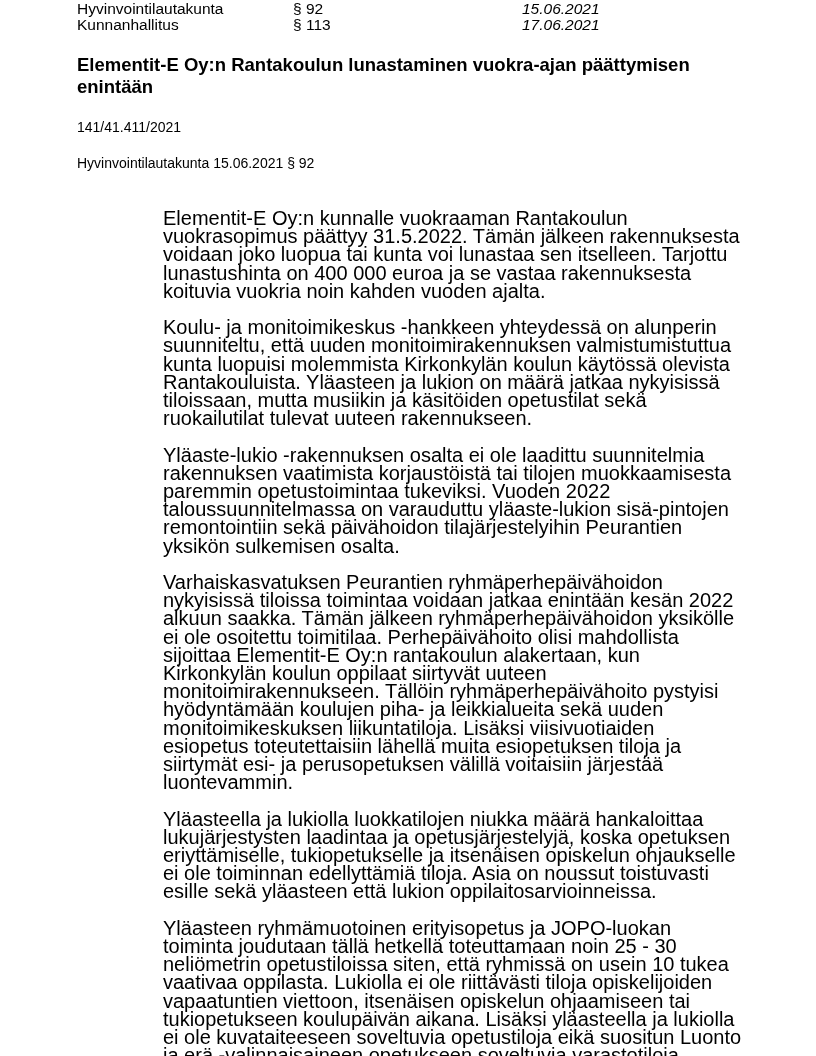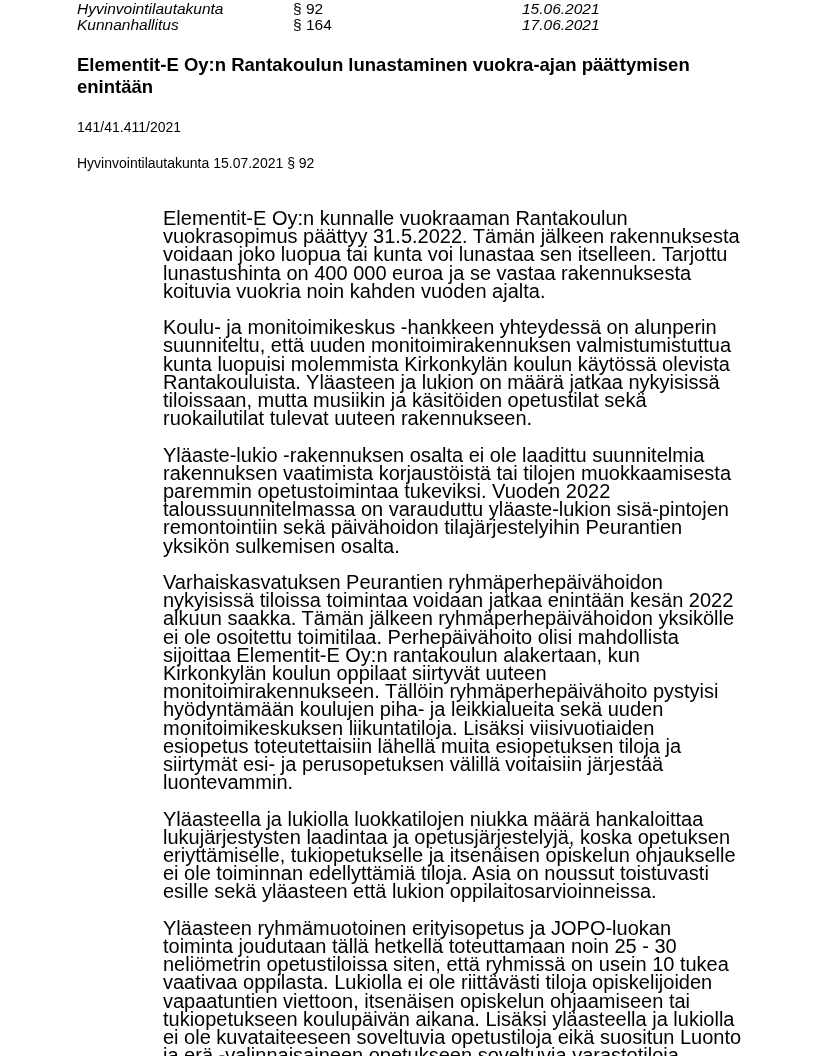--- a/index.html
+++ b/index.html
@@ -2,21 +2,21 @@
 <html><head>
 <meta charset="utf-8">
 <style>
   html, body { margin: 0; padding: 0; background: #ffffff; }
   body {
     width: 816px; height: 1056px; overflow: hidden; position: relative;
     font-family: "Liberation Sans", sans-serif; color: #000;
   }
   .hdr-row { position: absolute; left: 77px; height: 17px; font-size: 15.5px; line-height: 17px; }
   .hdr-row span { position: absolute; top: 0; white-space: nowrap; }
-  .hdr-body { left: 0; font-style: italic; }
+  .hdr-body { left: 0; }
   .hdr-sec { left: 216px; text-align: right; }
   .hdr-date { left: 445px; font-style: italic; }
   .title {
     position: absolute; left: 77px; top: 54px; width: 660px;
     font-size: 18.5px; font-weight: bold; line-height: 22px; margin: 0;
   }
   .meta { position: absolute; left: 77px; font-size: 14px; line-height: 18px; white-space: nowrap; }
   .body-text {
     position: absolute; left: 163px; top: 209px; width: 580px;
     font-size: 20px; line-height: 18.2px;
@@ -28,28 +28,28 @@
 
 <div>
 
   <div class="hdr-row" style="top:0px;">
     <span class="hdr-body">Hyvinvointilautakunta</span>
     <span class="hdr-sec">§ 92</span>
     <span class="hdr-date">15.06.2021</span>
   </div>
   <div class="hdr-row" style="top:16px;">
     <span class="hdr-body">Kunnanhallitus</span>
-    <span class="hdr-sec">§ 164</span>
+    <span class="hdr-sec">§ 113</span>
     <span class="hdr-date">17.06.2021</span>
   </div>
 
   <h1 class="title">Elementit-E Oy:n Rantakoulun lunastaminen vuokra-ajan päättymisen enintään</h1>
 
   <div class="meta" style="top:118px;">141/41.411/2021</div>
-  <div class="meta" style="top:154px;">Hyvinvointilautakunta 15.07.2021 § 92</div>
+  <div class="meta" style="top:154px;">Hyvinvointilautakunta 15.06.2021 § 92</div>
 
   <div class="body-text">
     <p>Elementit-E Oy:n kunnalle vuokraaman Rantakoulun vuokrasopimus päättyy 31.5.2022. Tämän jälkeen rakennuksesta voidaan joko luopua tai kunta voi lunastaa sen itselleen. Tarjottu lunastushinta on 400 000 euroa ja se vastaa rakennuksesta koituvia vuokria noin kahden vuoden ajalta.</p>
     <p>Koulu- ja monitoimikeskus -hankkeen yhteydessä on alunperin suunniteltu, että uuden monitoimirakennuksen valmistumistuttua kunta luopuisi molemmista Kirkonkylän koulun käytössä olevista Rantakouluista. Yläasteen ja lukion on määrä jatkaa nykyisissä tiloissaan, mutta musiikin ja käsitöiden opetustilat sekä ruokailutilat tulevat uuteen rakennukseen.</p>
     <p>Yläaste-lukio -rakennuksen osalta ei ole laadittu suunnitelmia rakennuksen vaatimista korjaustöistä tai tilojen muokkaamisesta paremmin opetustoimintaa tukeviksi. Vuoden 2022 taloussuunnitelmassa on varauduttu yläaste-lukion sisä-pintojen remontointiin sekä päivähoidon tilajärjestelyihin Peurantien yksikön sulkemisen osalta.</p>
     <p>Varhaiskasvatuksen Peurantien ryhmäperhepäivähoidon nykyisissä tiloissa toimintaa voidaan jatkaa enintään kesän 2022 alkuun saakka. Tämän jälkeen ryhmäperhepäivähoidon yksikölle ei ole osoitettu toimitilaa. Perhepäivähoito olisi mahdollista sijoittaa Elementit-E Oy:n rantakoulun alakertaan, kun Kirkonkylän koulun oppilaat siirtyvät uuteen monitoimirakennukseen. Tällöin ryhmäperhepäivähoito pystyisi hyödyntämään koulujen piha- ja leikkialueita sekä uuden monitoimikeskuksen liikuntatiloja. Lisäksi viisivuotiaiden esiopetus toteutettaisiin lähellä muita esiopetuksen tiloja ja siirtymät esi- ja perusopetuksen välillä voitaisiin järjestää luontevammin.</p>
     <p>Yläasteella ja lukiolla luokkatilojen niukka määrä hankaloittaa lukujärjestysten laadintaa ja opetusjärjestelyjä, koska opetuksen eriyttämiselle, tukiopetukselle ja itsenäisen opiskelun ohjaukselle ei ole toiminnan edellyttämiä tiloja. Asia on noussut toistuvasti esille sekä yläasteen että lukion oppilaitosarvioinneissa.</p>
     <p>Yläasteen ryhmämuotoinen erityisopetus ja JOPO-luokan toiminta joudutaan tällä hetkellä toteuttamaan noin 25 - 30 neliömetrin opetustiloissa siten, että ryhmissä on usein 10 tukea vaativaa oppilasta. Lukiolla ei ole riittävästi tiloja opiskelijoiden vapaatuntien viettoon, itsenäisen opiskelun ohjaamiseen tai tukiopetukseen koulupäivän aikana. Lisäksi yläasteella ja lukiolla ei ole kuvataiteeseen soveltuvia opetustiloja eikä suositun Luonto ja erä -valinnaisaineen opetukseen soveltuvia varastotiloja. Opetusta ei voida järjestää pedagogisesti mielekkäällä tavalla, ja oppilaat ja henkilökunta kärsivät jatkuvasti tilojen ahtaudesta ja vähyydestä.</p>
   </div>
 </div>

